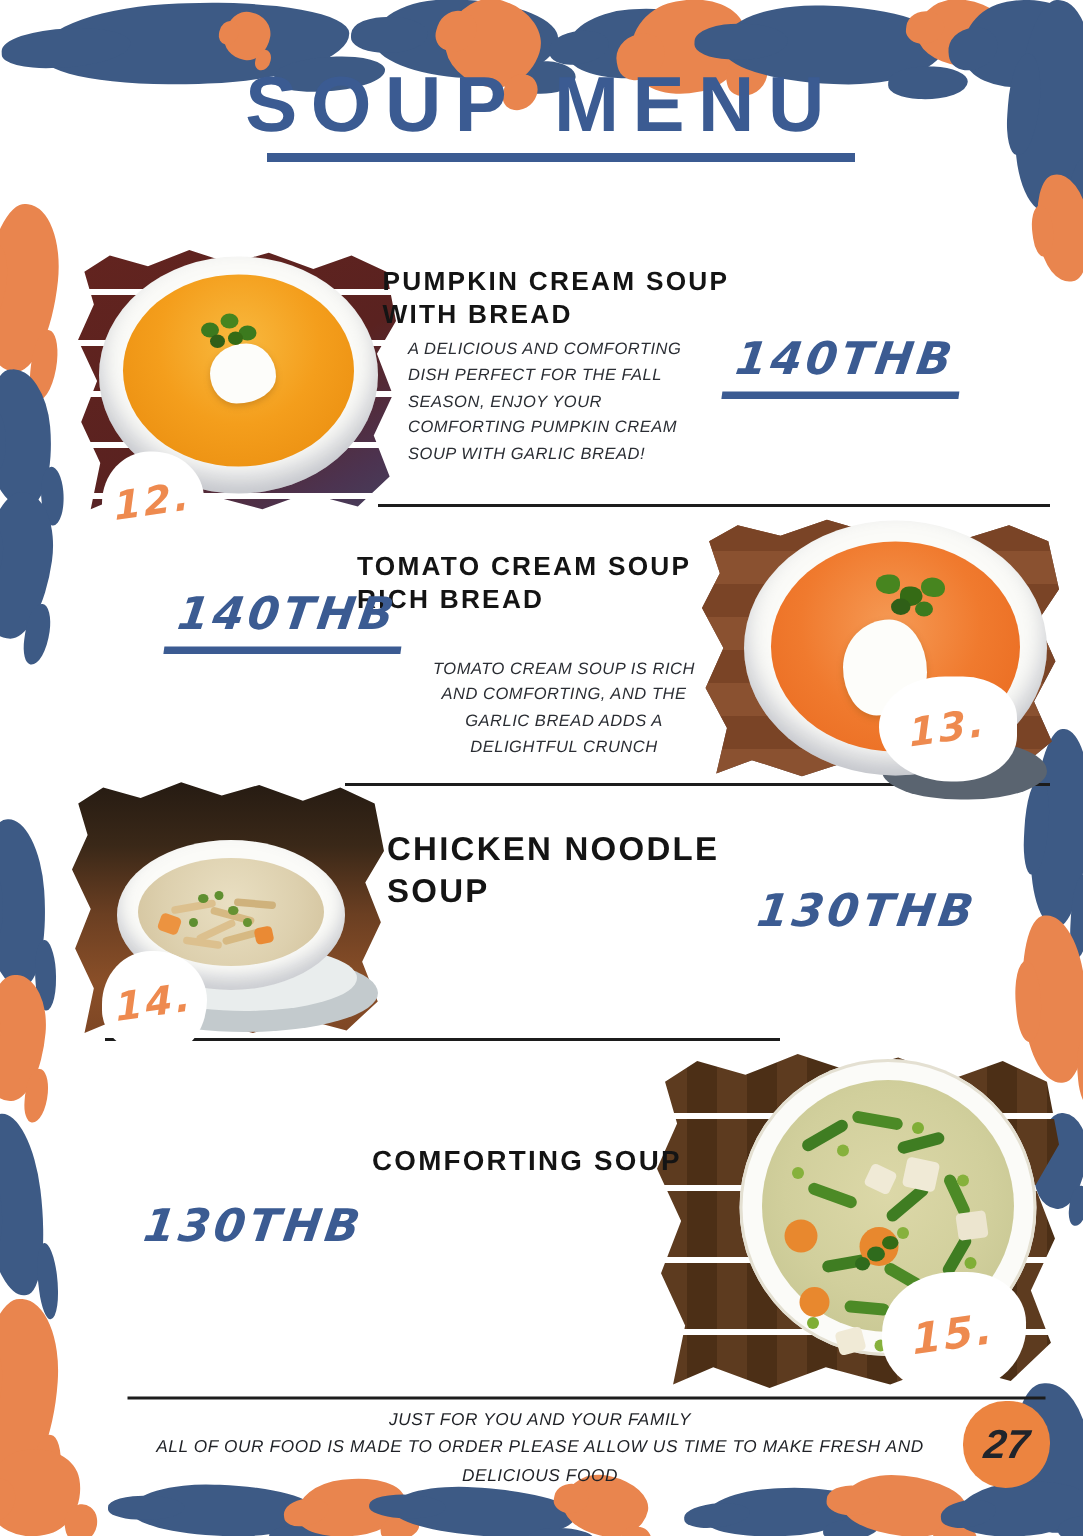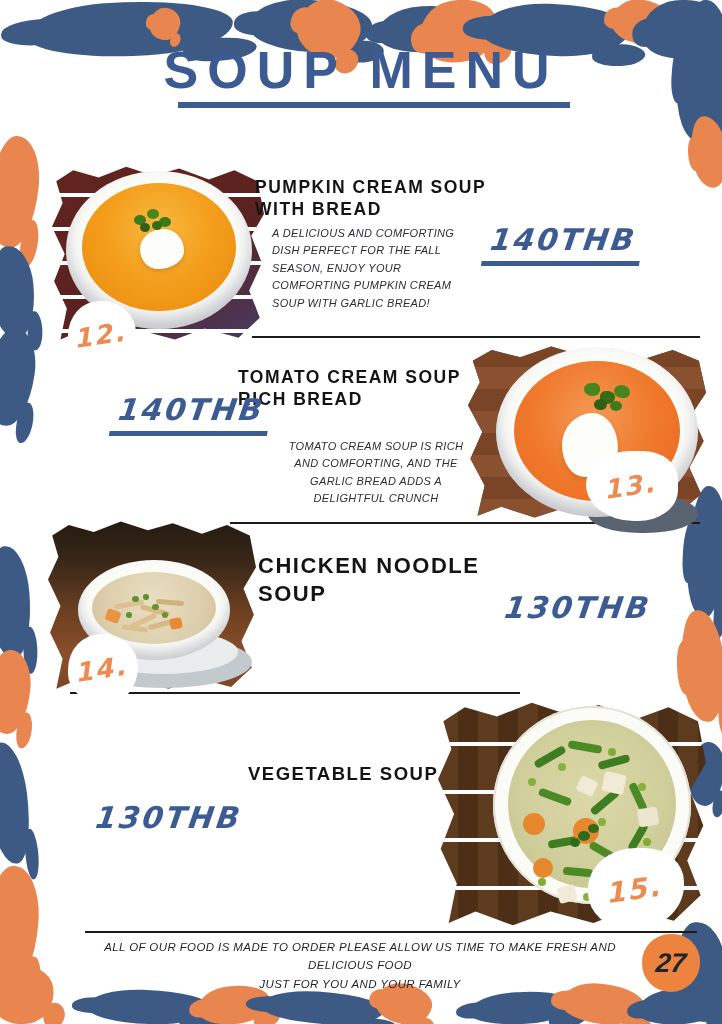--- a/index.html
+++ b/index.html
@@ -203,25 +203,25 @@
         <div class="bit" style="left: 100px; top: 180px; width: 8px; height: 8px; background: rgb(127, 174, 54); border-radius: 50%; transform: rotate(0deg);"></div>
         <div class="bit" style="left: 145px; top: 195px; width: 8px; height: 8px; background: rgb(134, 177, 60); border-radius: 50%; transform: rotate(0deg);"></div>
         <div class="bit" style="left: 140px; top: 133px; width: 12px; height: 10px; background: rgb(47, 107, 29); border-radius: 50%; transform: rotate(0deg);"></div>
         <div class="bit" style="left: 150px; top: 126px; width: 11px; height: 9px; background: rgb(53, 107, 21); border-radius: 50%; transform: rotate(0deg);"></div>
         <div class="bit" style="left: 132px; top: 140px; width: 10px; height: 9px; background: rgb(47, 107, 29); border-radius: 50%; transform: rotate(0deg);"></div>
       </div>
     <div class="num-badge" style="left:150px;top:150px;width:96px;height:82px;border-radius:55% 45% 60% 50%;">
       <span class="num-text" style="font-size:28px;">15.</span>
     </div>
   </div>
-  <div class="item-name" style="left:248px;top:762px;width:226px;font-size:18.5px;">VEGETABLE SOUP</div>
+  <div class="item-name" style="left:248px;top:762px;width:226px;font-size:18.5px;">COMFORTING SOUP</div>
   <div class="price" style="left:96px;top:800px;">130THB</div>
 
   <div class="divider" style="left:85px;top:931px;width:612px;"></div>
   <div class="footer-text">
+    <div>JUST FOR YOU AND YOUR FAMILY</div>
     <div>ALL OF OUR FOOD IS MADE TO ORDER PLEASE ALLOW US TIME TO MAKE FRESH AND DELICIOUS FOOD</div>
-    <div>JUST FOR YOU AND YOUR FAMILY</div>
   </div>
   <div class="page-badge">
     <span class="page-num">27</span>
   </div>
 
 </div>
 
 </body></html>

